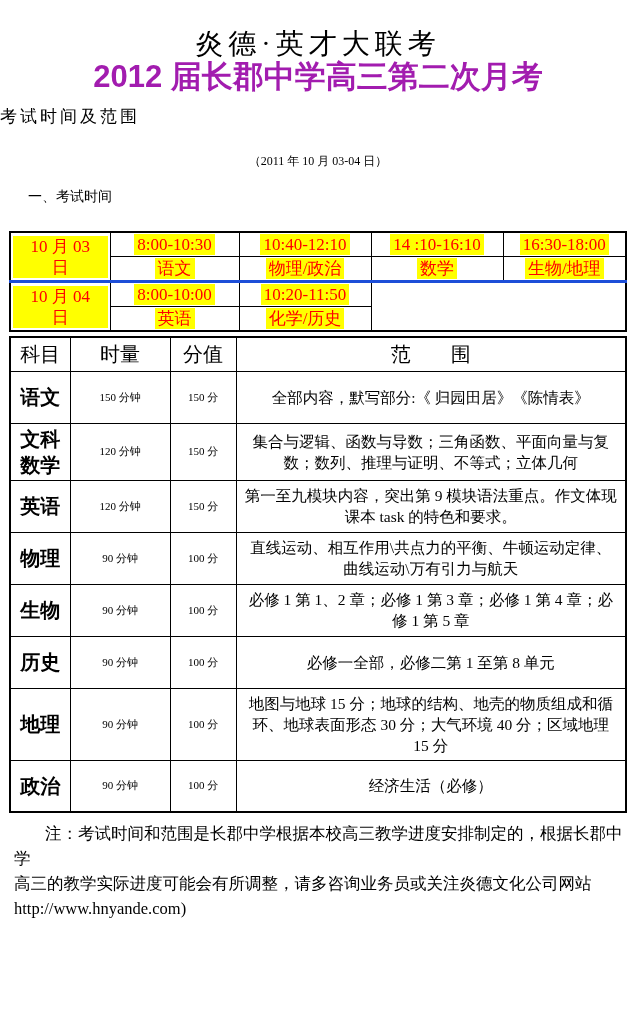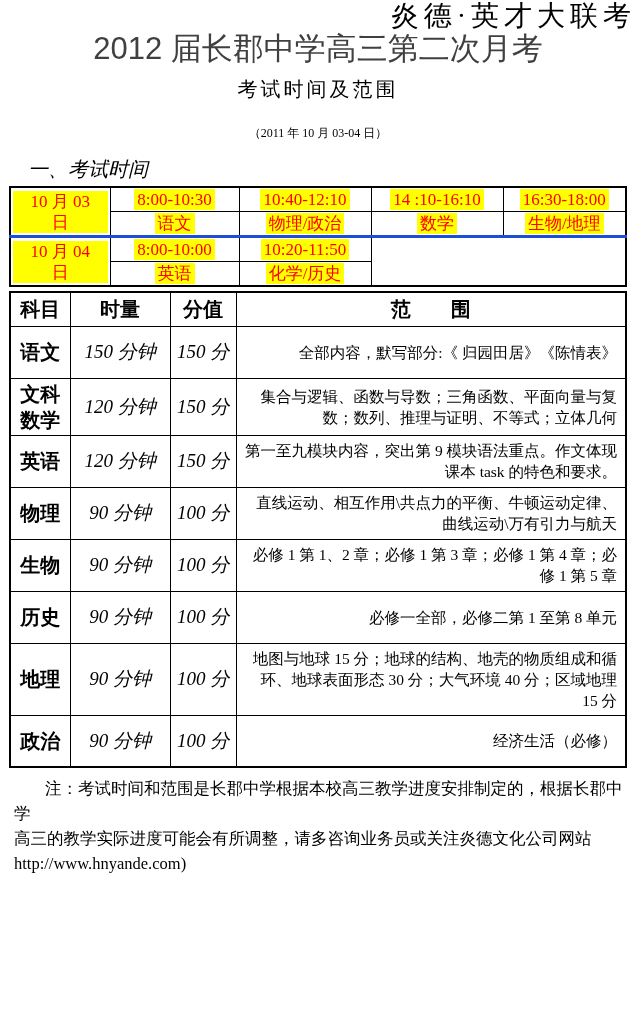--- a/index.html
+++ b/index.html
@@ -9,60 +9,59 @@
     position: relative;
     width: 636px;
     height: 1023px;
     margin: 0 auto;
     background: #fff;
     overflow: hidden;
   }
 
   
   .brand {
-    margin-top: 0;
-    text-align: right;
+    margin-top: 28px;
+    text-align: center;
     font-size: 28px;
     line-height: 32px;
     letter-spacing: 5px;
     font-weight: 400;
   }
   .main-title {
     text-align: center;
     font-family: "Liberation Sans", "DejaVu Sans", sans-serif;
-    font-weight: 400;
+    font-weight: 700;
     font-size: 31px;
     line-height: 34px;
-    color: #404040;
+    color: #a21caf;
   }
   .subtitle {
     margin-top: 9px;
-    text-align: center;
-    font-size: 20px;
+    text-align: left;
+    font-size: 17px;
     line-height: 28px;
     letter-spacing: 3px;
   }
   .date-line {
     margin-top: 18px;
     text-align: center;
     font-size: 12px;
     line-height: 24px;
   }
   .section-heading {
     margin: 12px 0 0 28px;
-    font-size: 20px;
+    font-size: 14px;
     line-height: 24px;
-    font-style: italic;
   }
 
   
   table {
     border-collapse: collapse;
     table-layout: fixed;
-    margin: 5px auto 0 auto;
+    margin: 22px auto 0 auto;
     width: 616px;
     padding-left: 47px;
   }
   td, th {
     border: 1px solid #000;
     vertical-align: middle;
     text-align: center;
     overflow: hidden;
   }
   .schedule-table, .scope-table { border: 2px solid #000; }
@@ -81,33 +80,33 @@
     display: inline-block;
     line-height: 21px;
   }
   .date-cell .hl { padding: 0 7px; }
 
   
   .scope-table { margin-top: 4px; }
   .scope-table th {
     height: 34px;
     font-size: 20px;
-    font-weight: 700;
+    font-weight: 400;
     padding: 2px;
   }
   .scope-table td { height: 52px; }
   .subject-cell {
     font-weight: 700;
     font-size: 20px;
     line-height: 26px;
     padding: 2px 4px;
   }
-  .duration-cell, .score-cell { font-size: 19px; padding: 2px; font-style: italic; }
+  .duration-cell, .score-cell { font-size: 11px; padding: 2px; }
   .scope-cell {
-    text-align: right;
+    text-align: center;
     font-size: 15.5px;
     line-height: 21px;
     padding: 4px 8px;
   }
 
   
   .note {
     margin: 8px 12px 0 14px;
     font-size: 16.5px;
     line-height: 25px;

